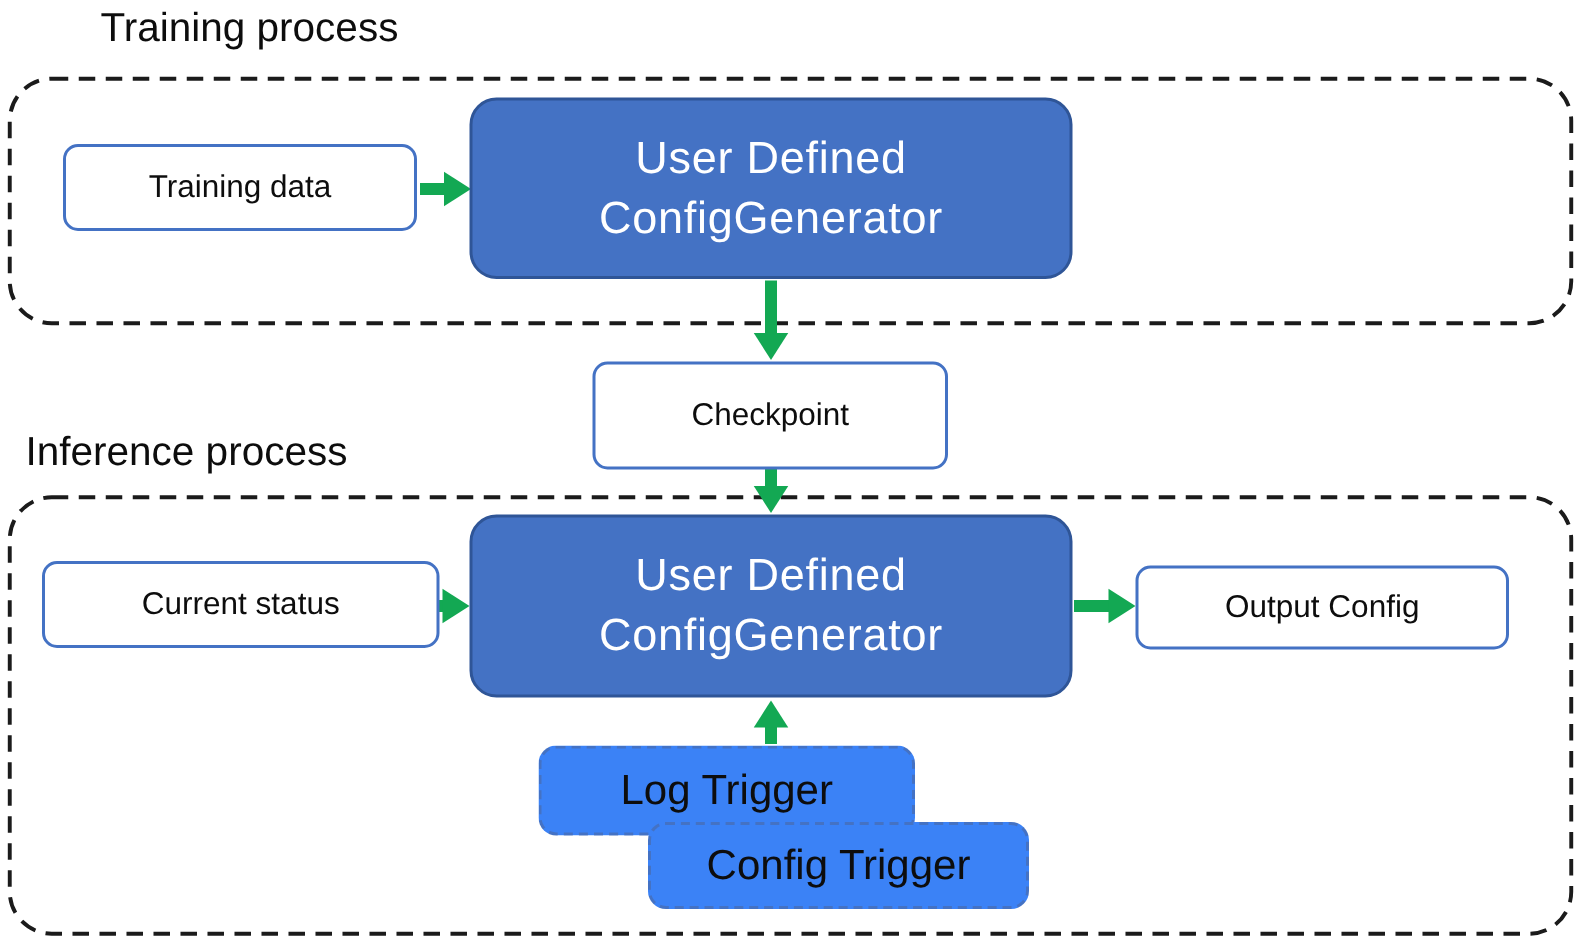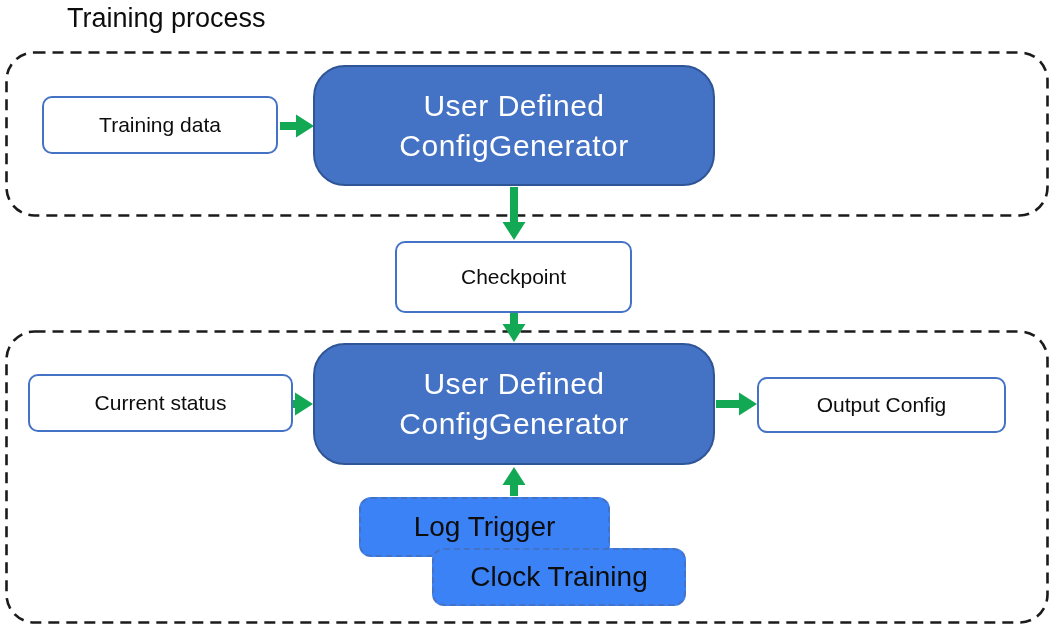--- a/index.html
+++ b/index.html
@@ -55,21 +55,21 @@
   .white-node {
     background: #ffffff;
     border: 2px solid var(--outline_blue, #4472c4);
     border-radius: 10px;
     font-size: 21px;
     color: var(--text_dark, #111);
   }
   .blue-node {
     background: var(--node_blue, #4472c4);
     border: 2px solid var(--node_blue_border, #2f5597);
-    border-radius: 32px;
+    border-radius: 18px;
     color: var(--text_on_blue, #fff);
     font-size: 30px;
     line-height: 40px;
     letter-spacing: 0.5px;
     flex-direction: column;
   }
   .trigger-node {
     background: #3b82f6;
     border: 2px dashed var(--trigger_border_blue, #4472c4);
     border-radius: 12px;
@@ -135,35 +135,36 @@
 
   <div class="node blue-node" id="box-gen-training">
     <span>User Defined</span>
     <span>ConfigGenerator</span>
   </div>
 
   <div class="node white-node" id="box-checkpoint">
     <span>Checkpoint</span>
   </div>
 
+  <div class="section-label" id="label-inference">Inference process</div>
 
   <div class="node white-node" id="box-current-status">
     <span>Current status</span>
   </div>
 
   <div class="node blue-node" id="box-gen-inference">
     <span>User Defined</span>
     <span>ConfigGenerator</span>
   </div>
 
   <div class="node white-node" id="box-output-config">
     <span>Output Config</span>
   </div>
 
   <div class="node trigger-node" id="box-log-trigger">
     <span>Log Trigger</span>
   </div>
 
   <div class="node trigger-node" id="box-clock-trigger">
-    <span>Clock Training</span>
+    <span>Config Trigger</span>
   </div>
 
 </div>
 
 </body></html>

